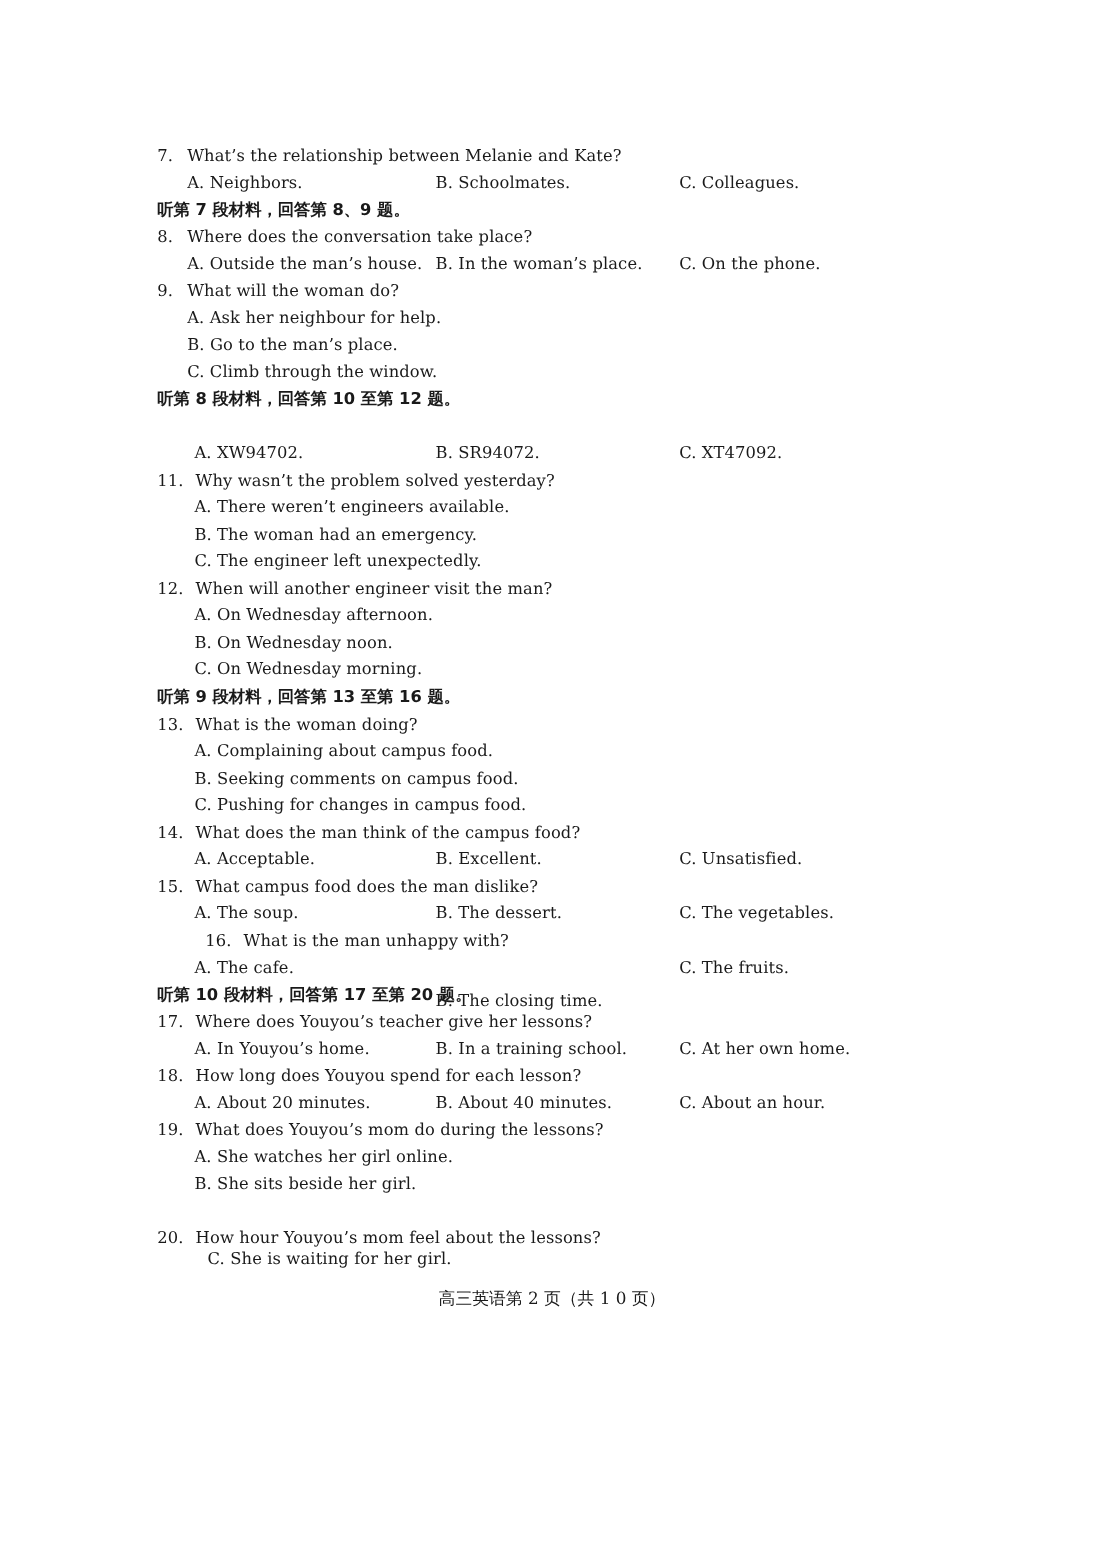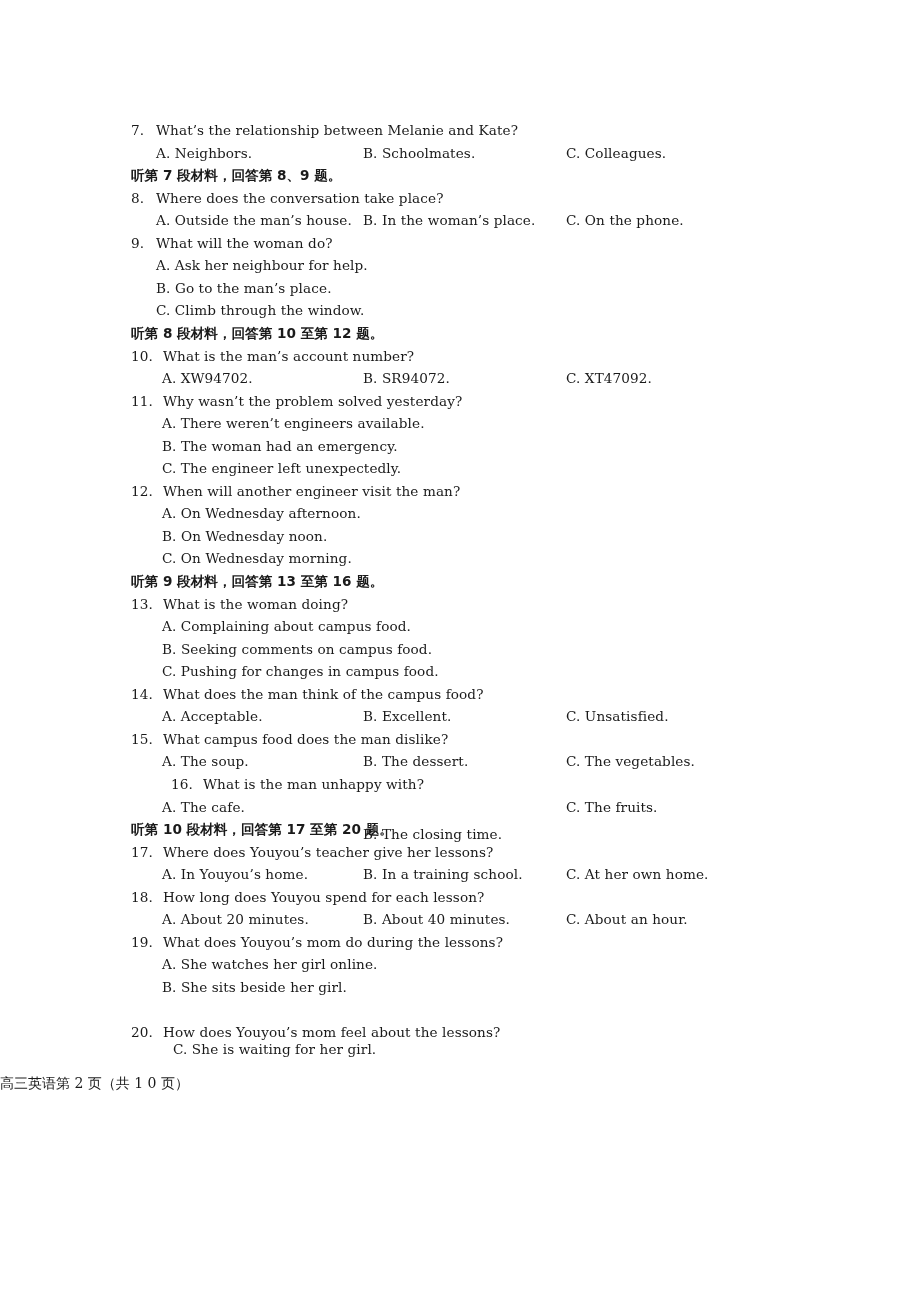--- a/index.html
+++ b/index.html
@@ -4,21 +4,21 @@
 <style>
   html, body { margin: 0; padding: 0; background: #ffffff; }
   body { width: 920px; height: 1302px; position: relative; overflow: hidden;
          font-family: "DejaVu Serif", "Liberation Serif", serif; color: #1a1a1a; }
   .page { position: absolute; left: 0; top: 0; width: 920px; height: 1302px; }
   .line { position: absolute; left: 131px; height: 22px; line-height: 22px;
           font-size: 13.6px; white-space: nowrap; letter-spacing: 0.1px; }
   .q-num { display: inline-block; }
   .section { font-weight: bold; font-family: "DejaVu Sans", "Liberation Sans", sans-serif; font-size: 13.6px; letter-spacing: 0; }
   .opt { position: absolute; white-space: nowrap; }
-  .footer { position: absolute; left: 0; width: 920px; text-align: left; top: 1072px;
+  .footer { position: absolute; left: 0; width: 920px; text-align: center; top: 1072px;
             font-size: 14px; line-height: 22px; }
 </style>
 </head>
 <body>
 
 <div class="page" id="page">
     <div class="line" style="top: 119px;"><span class="q-num" style="width: 25px;">7.</span><span>What’s the relationship between Melanie and Kate?</span></div>
     <div class="line" style="top: 141.55px; left: 0px; width: 920px;">
       <span class="opt" style="left: 156px;">A.  Neighbors.</span>
       <span class="opt" style="left: 363px;">B.  Schoolmates.</span>
@@ -29,21 +29,20 @@
     <div class="line" style="top: 209.2px; left: 0px; width: 732px;">
       <span class="opt" style="left: 156px;">A.  Outside the man’s house.</span>
       <span class="opt" style="left: 363px;">B.  In the woman’s place.</span>
       <span class="opt" style="left: 566px;">C.  On the phone.</span>
     </div>
     <div class="line" style="top: 231.75px;"><span class="q-num" style="width: 25px;">9.</span><span>What will the woman do?</span></div>
     <div class="line" style="top: 254.3px; left: 156px;">A.  Ask her neighbour for help.</div>
     <div class="line" style="top: 276.85px; left: 156px;">B.  Go to the man’s place.</div>
     <div class="line" style="top: 299.4px; left: 156px;">C.  Climb through the window.</div>
     <div class="line section" style="top: 321.95px;">听第 8 段材料，回答第 10 至第 12 题。</div>
-    <div class="line" style="top: 344.5px;"><span class="q-num" style="width: 32px;">10.</span><span>What is the man’s account number?</span></div>
     <div class="line" style="top: 367.05px; left: 0px; width: 732px; text-decoration: underline;">
       <span class="opt" style="left: 162px;">A.  XW94702.</span>
       <span class="opt" style="left: 363px;">B.  SR94072.</span>
       <span class="opt" style="left: 566px;">C.  XT47092.</span>
     </div>
     <div class="line" style="top: 389.6px;"><span class="q-num" style="width: 32px;">11.</span><span>Why wasn’t the problem solved yesterday?</span></div>
     <div class="line" style="top: 412.15px; left: 162px; text-align: right;">A.  There weren’t engineers available.</div>
     <div class="line" style="top: 434.7px; left: 162px;">B.  The woman had an emergency.</div>
     <div class="line" style="top: 457.25px; left: 162px;">C.  The engineer left unexpectedly.</div>
     <div class="line" style="top: 479.8px;"><span class="q-num" style="width: 32px;">12.</span><span>When will another engineer visit the man?</span></div>
@@ -83,15 +82,15 @@
     <div class="line" style="top: 885.7px;"><span class="q-num" style="width: 32px;">18.</span><span>How long does Youyou spend for each lesson?</span></div>
     <div class="line" style="top: 908.25px; left: 0px; width: 920px;">
       <span class="opt" style="left: 162px;">A.  About 20 minutes.</span>
       <span class="opt" style="left: 363px;">B.  About 40 minutes.</span>
       <span class="opt" style="left: 566px;">C.  About an hour.</span>
     </div>
     <div class="line" style="top: 930.8px;"><span class="q-num" style="width: 32px;">19.</span><span>What does Youyou’s mom do during the lessons?</span></div>
     <div class="line" style="top: 953.35px; left: 162px;">A.  She watches her girl online.</div>
     <div class="line" style="top: 975.9px; left: 162px;">B.  She sits beside her girl.</div>
     <div class="line" style="top: 998.45px; left: 173px; margin-top: 40px;">C.  She is waiting for her girl.</div>
-    <div class="line" style="top: 1021px;"><span class="q-num" style="width: 32px;">20.</span><span>How does Youyou’s mom feel about the lessons?</span></div>
+    <div class="line" style="top: 1021px;"><span class="q-num" style="width: 32px;">20.</span><span>How hour Youyou’s mom feel about the lessons?</span></div>
   </div>
 <div class="footer">高三英语第 2 页（共 1 0 页）</div>
 
 </body></html>

